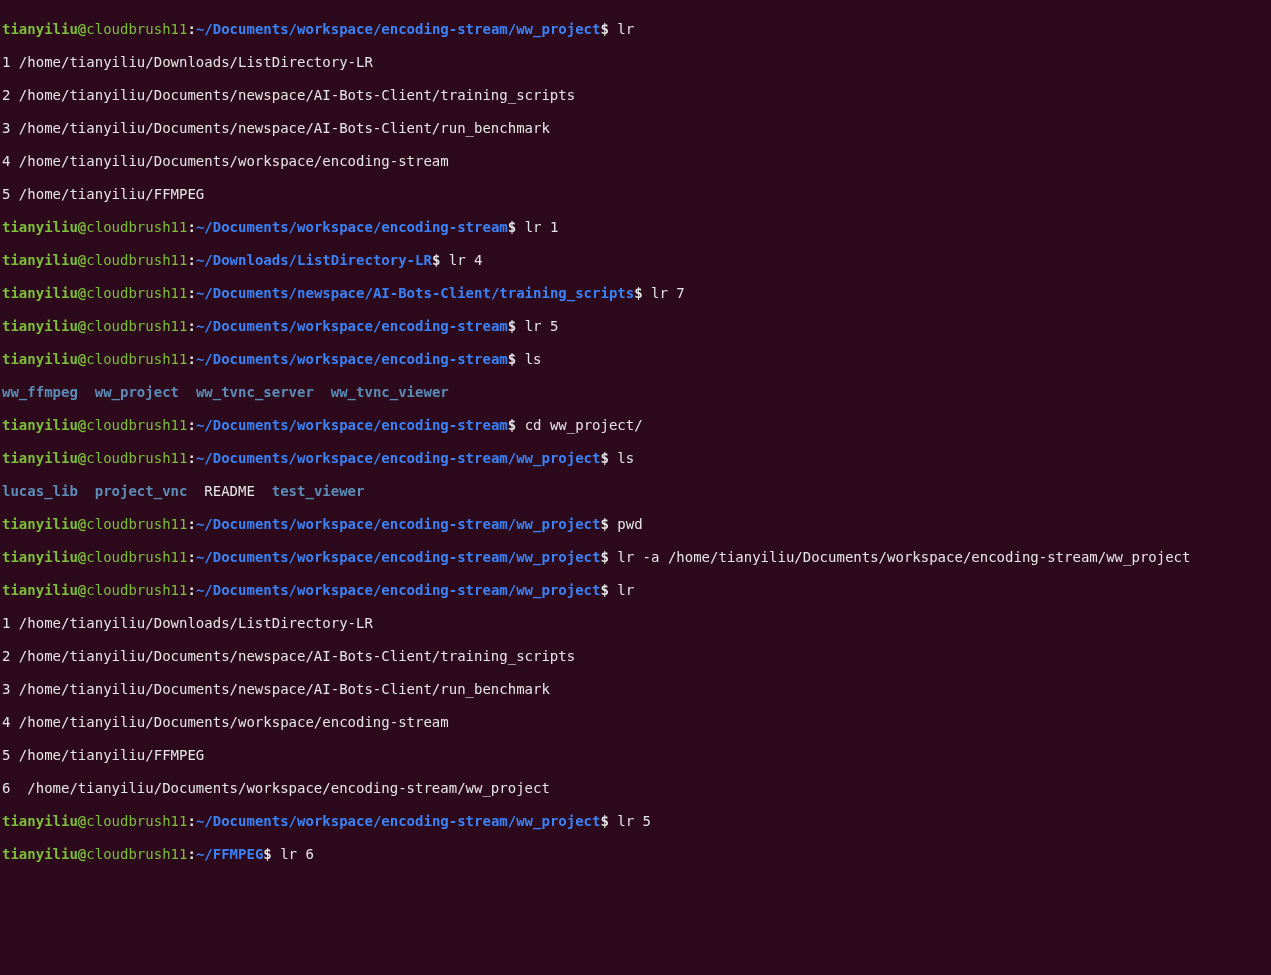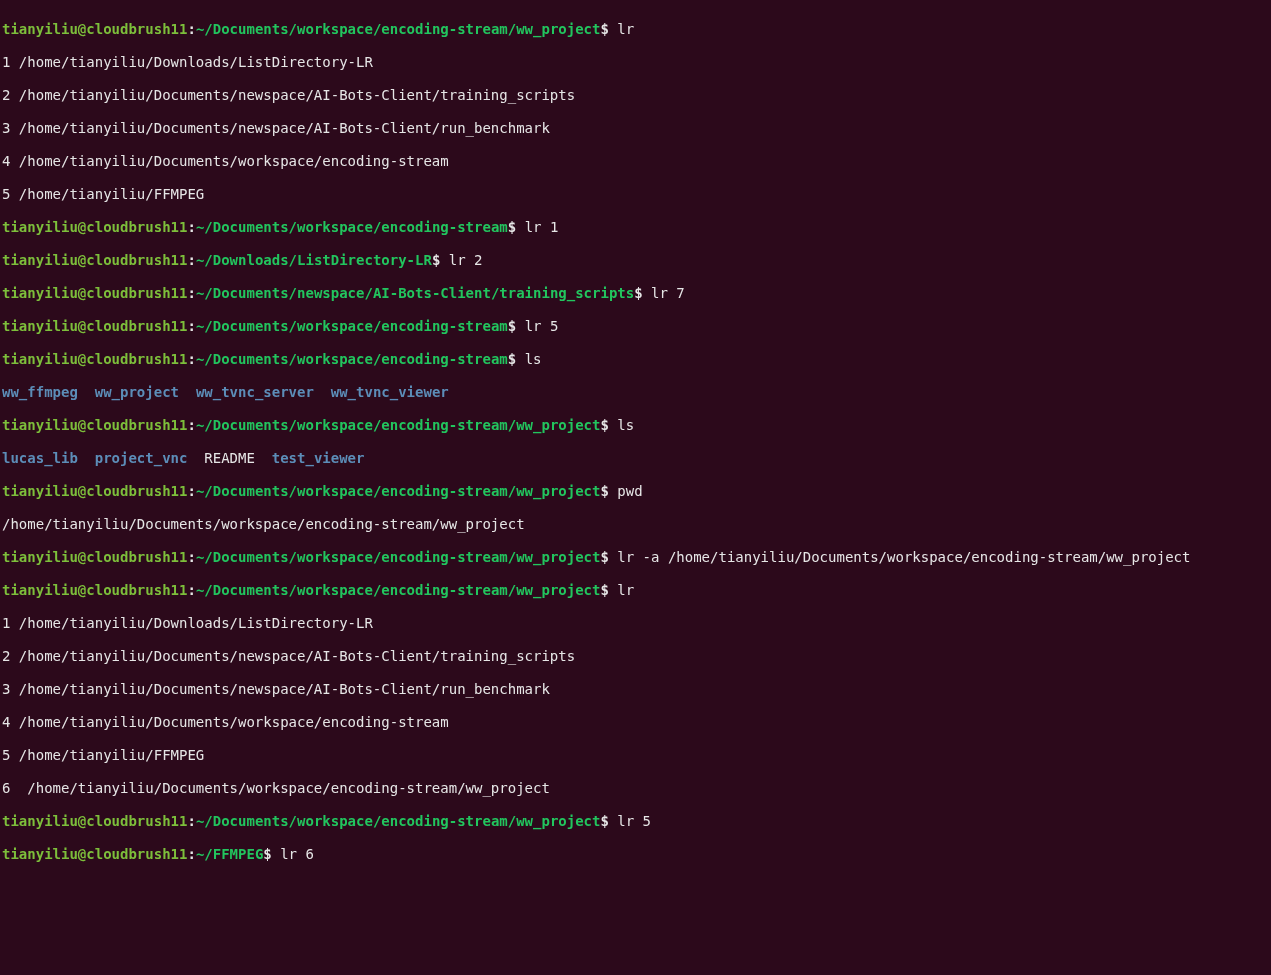--- a/index.html
+++ b/index.html
@@ -9,49 +9,49 @@
     font-family:"DejaVu Sans Mono","Ubuntu Mono","Liberation Mono",monospace;
     font-size:14px;
     line-height:16.5px;
     width:1271px;
   }
   .term{
     padding:4px 2px;
     white-space:pre;
   }
   .user{color:#7dbf3b;font-weight:bold;}
-  .host{color:#7dbf3b;font-weight:bold;}
+  .host{color:#7dbf3b;font-weight:normal;}
   .colon{color:#e6e6e6;font-weight:bold;}
-  .path{color:#22c55e;font-weight:bold;}
+  .path{color:#3b82f6;font-weight:bold;}
   .dollar{color:#e6e6e6;font-weight:bold;}
   .cmd{color:#e6e6e6;margin-top:21px;}
   .out{color:#e6e6e6;}
   .dir{color:#5c8db8;font-weight:bold;}
   .row{display:block;}
 </style>
 </head>
 <body>
 
 <div class="term">
 <span class="row"><span class="user">tianyiliu</span><span class="user">@</span><span class="host">cloudbrush11</span><span class="colon">:</span><span class="path">~/Documents/workspace/encoding-stream/ww_project</span><span class="dollar">$ </span><span class="cmd">lr</span></span>
 <span class="row out">1 /home/tianyiliu/Downloads/ListDirectory-LR</span>
 <span class="row out">2 /home/tianyiliu/Documents/newspace/AI-Bots-Client/training_scripts</span>
 <span class="row out">3 /home/tianyiliu/Documents/newspace/AI-Bots-Client/run_benchmark</span>
 <span class="row out">4 /home/tianyiliu/Documents/workspace/encoding-stream</span>
 <span class="row out">5 /home/tianyiliu/FFMPEG</span>
 <span class="row"><span class="user">tianyiliu</span><span class="user">@</span><span class="host">cloudbrush11</span><span class="colon">:</span><span class="path">~/Documents/workspace/encoding-stream</span><span class="dollar">$ </span><span class="cmd">lr 1</span></span>
-<span class="row"><span class="user">tianyiliu</span><span class="user">@</span><span class="host">cloudbrush11</span><span class="colon">:</span><span class="path">~/Downloads/ListDirectory-LR</span><span class="dollar">$ </span><span class="cmd">lr 2</span></span>
+<span class="row"><span class="user">tianyiliu</span><span class="user">@</span><span class="host">cloudbrush11</span><span class="colon">:</span><span class="path">~/Downloads/ListDirectory-LR</span><span class="dollar">$ </span><span class="cmd">lr 4</span></span>
 <span class="row"><span class="user">tianyiliu</span><span class="user">@</span><span class="host">cloudbrush11</span><span class="colon">:</span><span class="path">~/Documents/newspace/AI-Bots-Client/training_scripts</span><span class="dollar">$ </span><span class="cmd">lr 7</span></span>
 <span class="row"><span class="user">tianyiliu</span><span class="user">@</span><span class="host">cloudbrush11</span><span class="colon">:</span><span class="path">~/Documents/workspace/encoding-stream</span><span class="dollar">$ </span><span class="cmd">lr 5</span></span>
 <span class="row"><span class="user">tianyiliu</span><span class="user">@</span><span class="host">cloudbrush11</span><span class="colon">:</span><span class="path">~/Documents/workspace/encoding-stream</span><span class="dollar">$ </span><span class="cmd">ls</span></span>
 <span class="row"><span class="dir">ww_ffmpeg</span><span>  </span><span class="dir">ww_project</span><span>  </span><span class="dir">ww_tvnc_server</span><span>  </span><span class="dir">ww_tvnc_viewer</span></span>
+<span class="row"><span class="user">tianyiliu</span><span class="user">@</span><span class="host">cloudbrush11</span><span class="colon">:</span><span class="path">~/Documents/workspace/encoding-stream</span><span class="dollar">$ </span><span class="cmd">cd ww_project/</span></span>
 <span class="row"><span class="user">tianyiliu</span><span class="user">@</span><span class="host">cloudbrush11</span><span class="colon">:</span><span class="path">~/Documents/workspace/encoding-stream/ww_project</span><span class="dollar">$ </span><span class="cmd">ls</span></span>
 <span class="row"><span class="dir">lucas_lib</span><span>  </span><span class="dir">project_vnc</span><span>  </span><span class="out">README</span><span>  </span><span class="dir">test_viewer</span></span>
 <span class="row"><span class="user">tianyiliu</span><span class="user">@</span><span class="host">cloudbrush11</span><span class="colon">:</span><span class="path">~/Documents/workspace/encoding-stream/ww_project</span><span class="dollar">$ </span><span class="cmd">pwd</span></span>
-<span class="row out">/home/tianyiliu/Documents/workspace/encoding-stream/ww_project</span>
 <span class="row"><span class="user">tianyiliu</span><span class="user">@</span><span class="host">cloudbrush11</span><span class="colon">:</span><span class="path">~/Documents/workspace/encoding-stream/ww_project</span><span class="dollar">$ </span><span class="cmd">lr -a /home/tianyiliu/Documents/workspace/encoding-stream/ww_project</span></span>
 <span class="row"><span class="user">tianyiliu</span><span class="user">@</span><span class="host">cloudbrush11</span><span class="colon">:</span><span class="path">~/Documents/workspace/encoding-stream/ww_project</span><span class="dollar">$ </span><span class="cmd">lr</span></span>
 <span class="row out">1 /home/tianyiliu/Downloads/ListDirectory-LR</span>
 <span class="row out">2 /home/tianyiliu/Documents/newspace/AI-Bots-Client/training_scripts</span>
 <span class="row out">3 /home/tianyiliu/Documents/newspace/AI-Bots-Client/run_benchmark</span>
 <span class="row out">4 /home/tianyiliu/Documents/workspace/encoding-stream</span>
 <span class="row out">5 /home/tianyiliu/FFMPEG</span>
 <span class="row out">6  /home/tianyiliu/Documents/workspace/encoding-stream/ww_project</span>
 <span class="row"><span class="user">tianyiliu</span><span class="user">@</span><span class="host">cloudbrush11</span><span class="colon">:</span><span class="path">~/Documents/workspace/encoding-stream/ww_project</span><span class="dollar">$ </span><span class="cmd">lr 5</span></span>
 <span class="row"><span class="user">tianyiliu</span><span class="user">@</span><span class="host">cloudbrush11</span><span class="colon">:</span><span class="path">~/FFMPEG</span><span class="dollar">$ </span><span class="cmd">lr 6</span></span>

